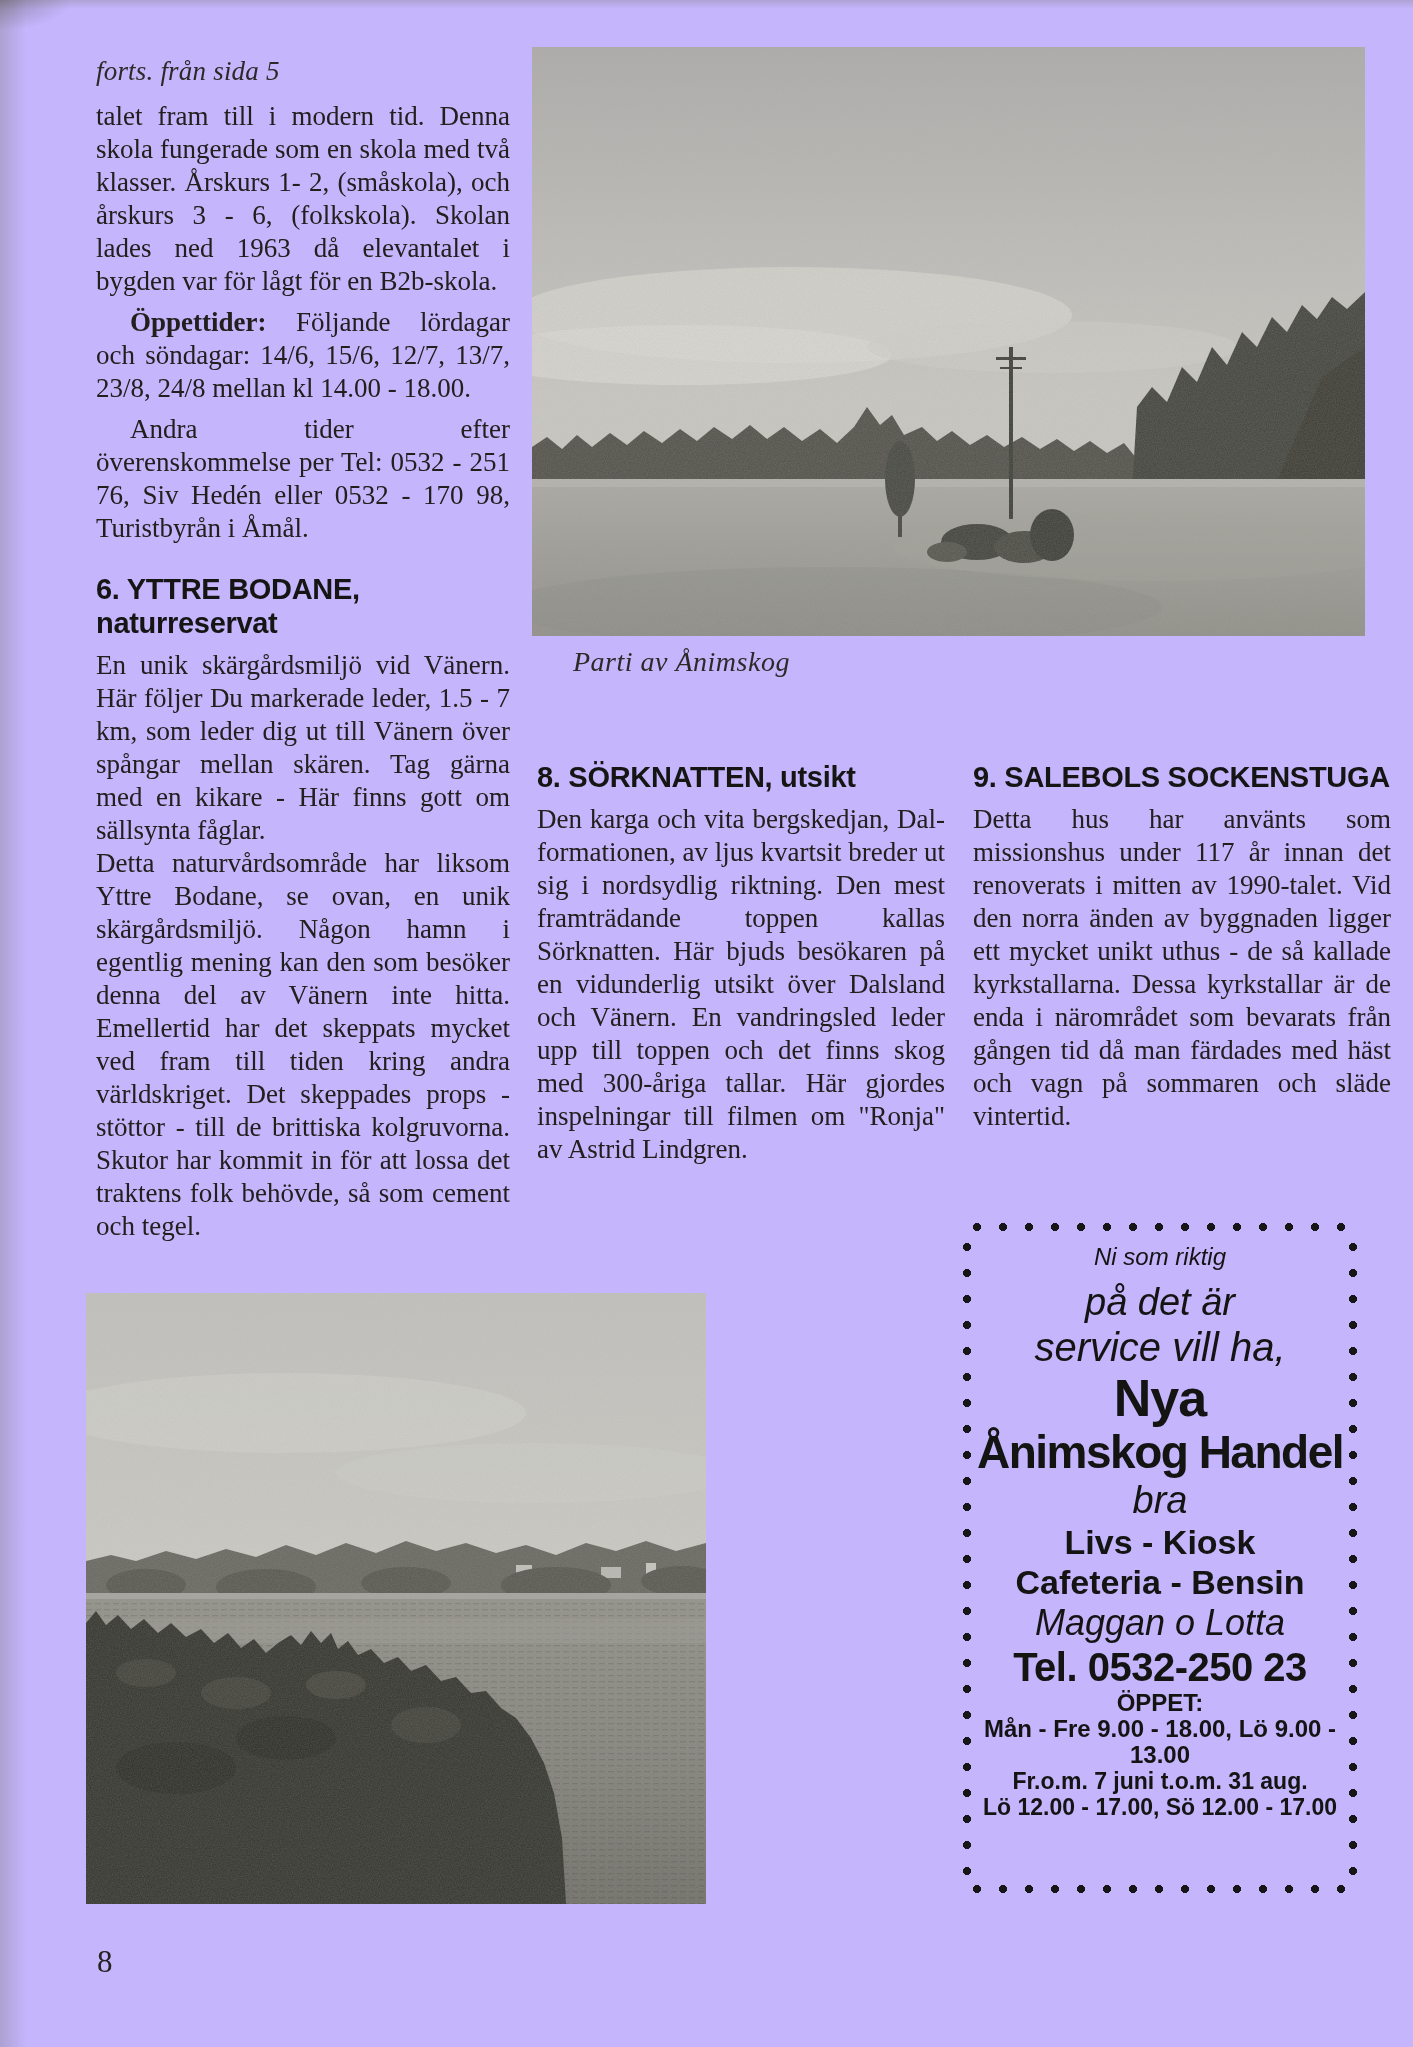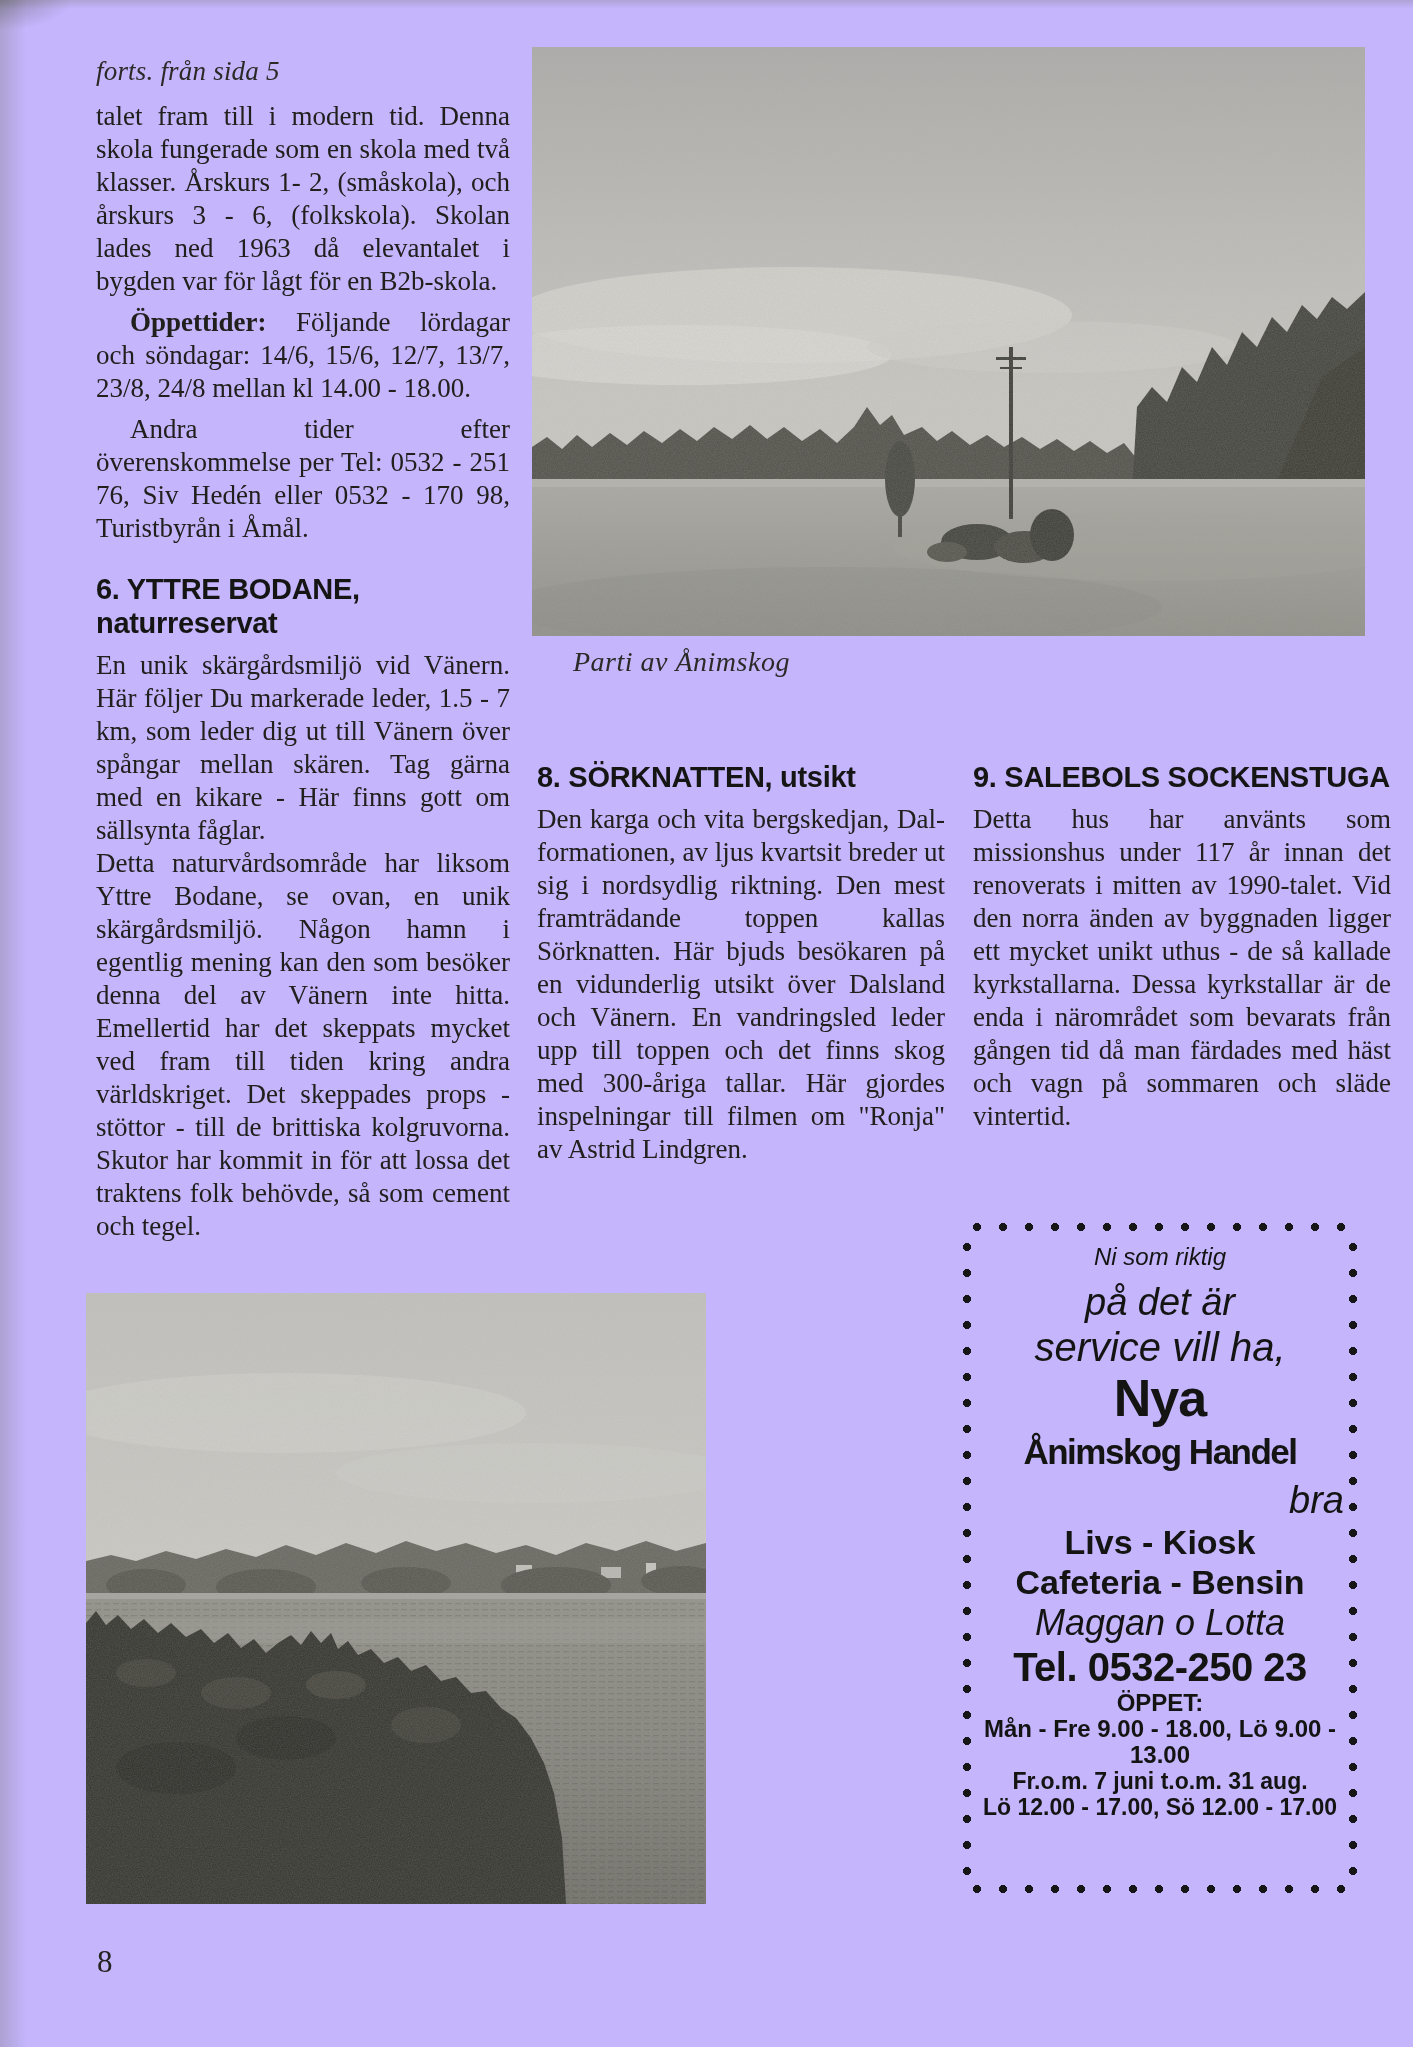--- a/index.html
+++ b/index.html
@@ -57,22 +57,22 @@
   .dots-left{left:0;}
   .dots-right{right:0;}
 
   .ad .inner{position:absolute;left:14px;right:14px;top:12px;}
   .ad div{margin:0;}
   .ad-it{font-style:italic;font-weight:400;}
   .ad-l1{font-size:24px;line-height:46px;margin-top:10px;}
   .ad-l2{font-size:40px;line-height:46px;}
   .ad-l3{font-size:38px;line-height:44px;margin-top:14px;}
   .ad-n1{font-size:52px;line-height:56px;font-weight:700;margin-top:16px;letter-spacing:-1px;}
-  .ad-n2{font-size:35px;line-height:52px;font-weight:700;letter-spacing:-1.5px;text-align:center;}
-  .ad-bra{font-size:38px;line-height:44px;margin-top:14px;text-align:right;}
+  .ad-n2{font-size:46px;line-height:52px;font-weight:700;letter-spacing:-1.5px;text-align:center;}
+  .ad-bra{font-size:38px;line-height:44px;margin-top:14px;}
   .ad-s1{font-size:34px;line-height:40px;font-weight:700;margin-top:16px;}
   .ad-s2{font-size:34px;line-height:40px;font-weight:700;margin-top:8px;}
   .ad-own{font-size:36px;line-height:42px;margin-top:10px;}
   .ad-tel{font-size:40px;line-height:46px;font-weight:700;margin-top:4px;letter-spacing:-.5px;}
   .ad-open{font-size:24px;line-height:26px;font-weight:700;margin-top:10px;}
   .ad-h1{font-size:24px;line-height:26px;font-weight:700;margin-top:1px;}
   .ad-h2{font-size:23px;line-height:26px;font-weight:700;margin-top:7px;}
   .ad-h3{font-size:23px;line-height:26px;font-weight:700;}
 
   .page-number{position:absolute;left:97px;top:1944px;font-size:31px;color:#242320;}

